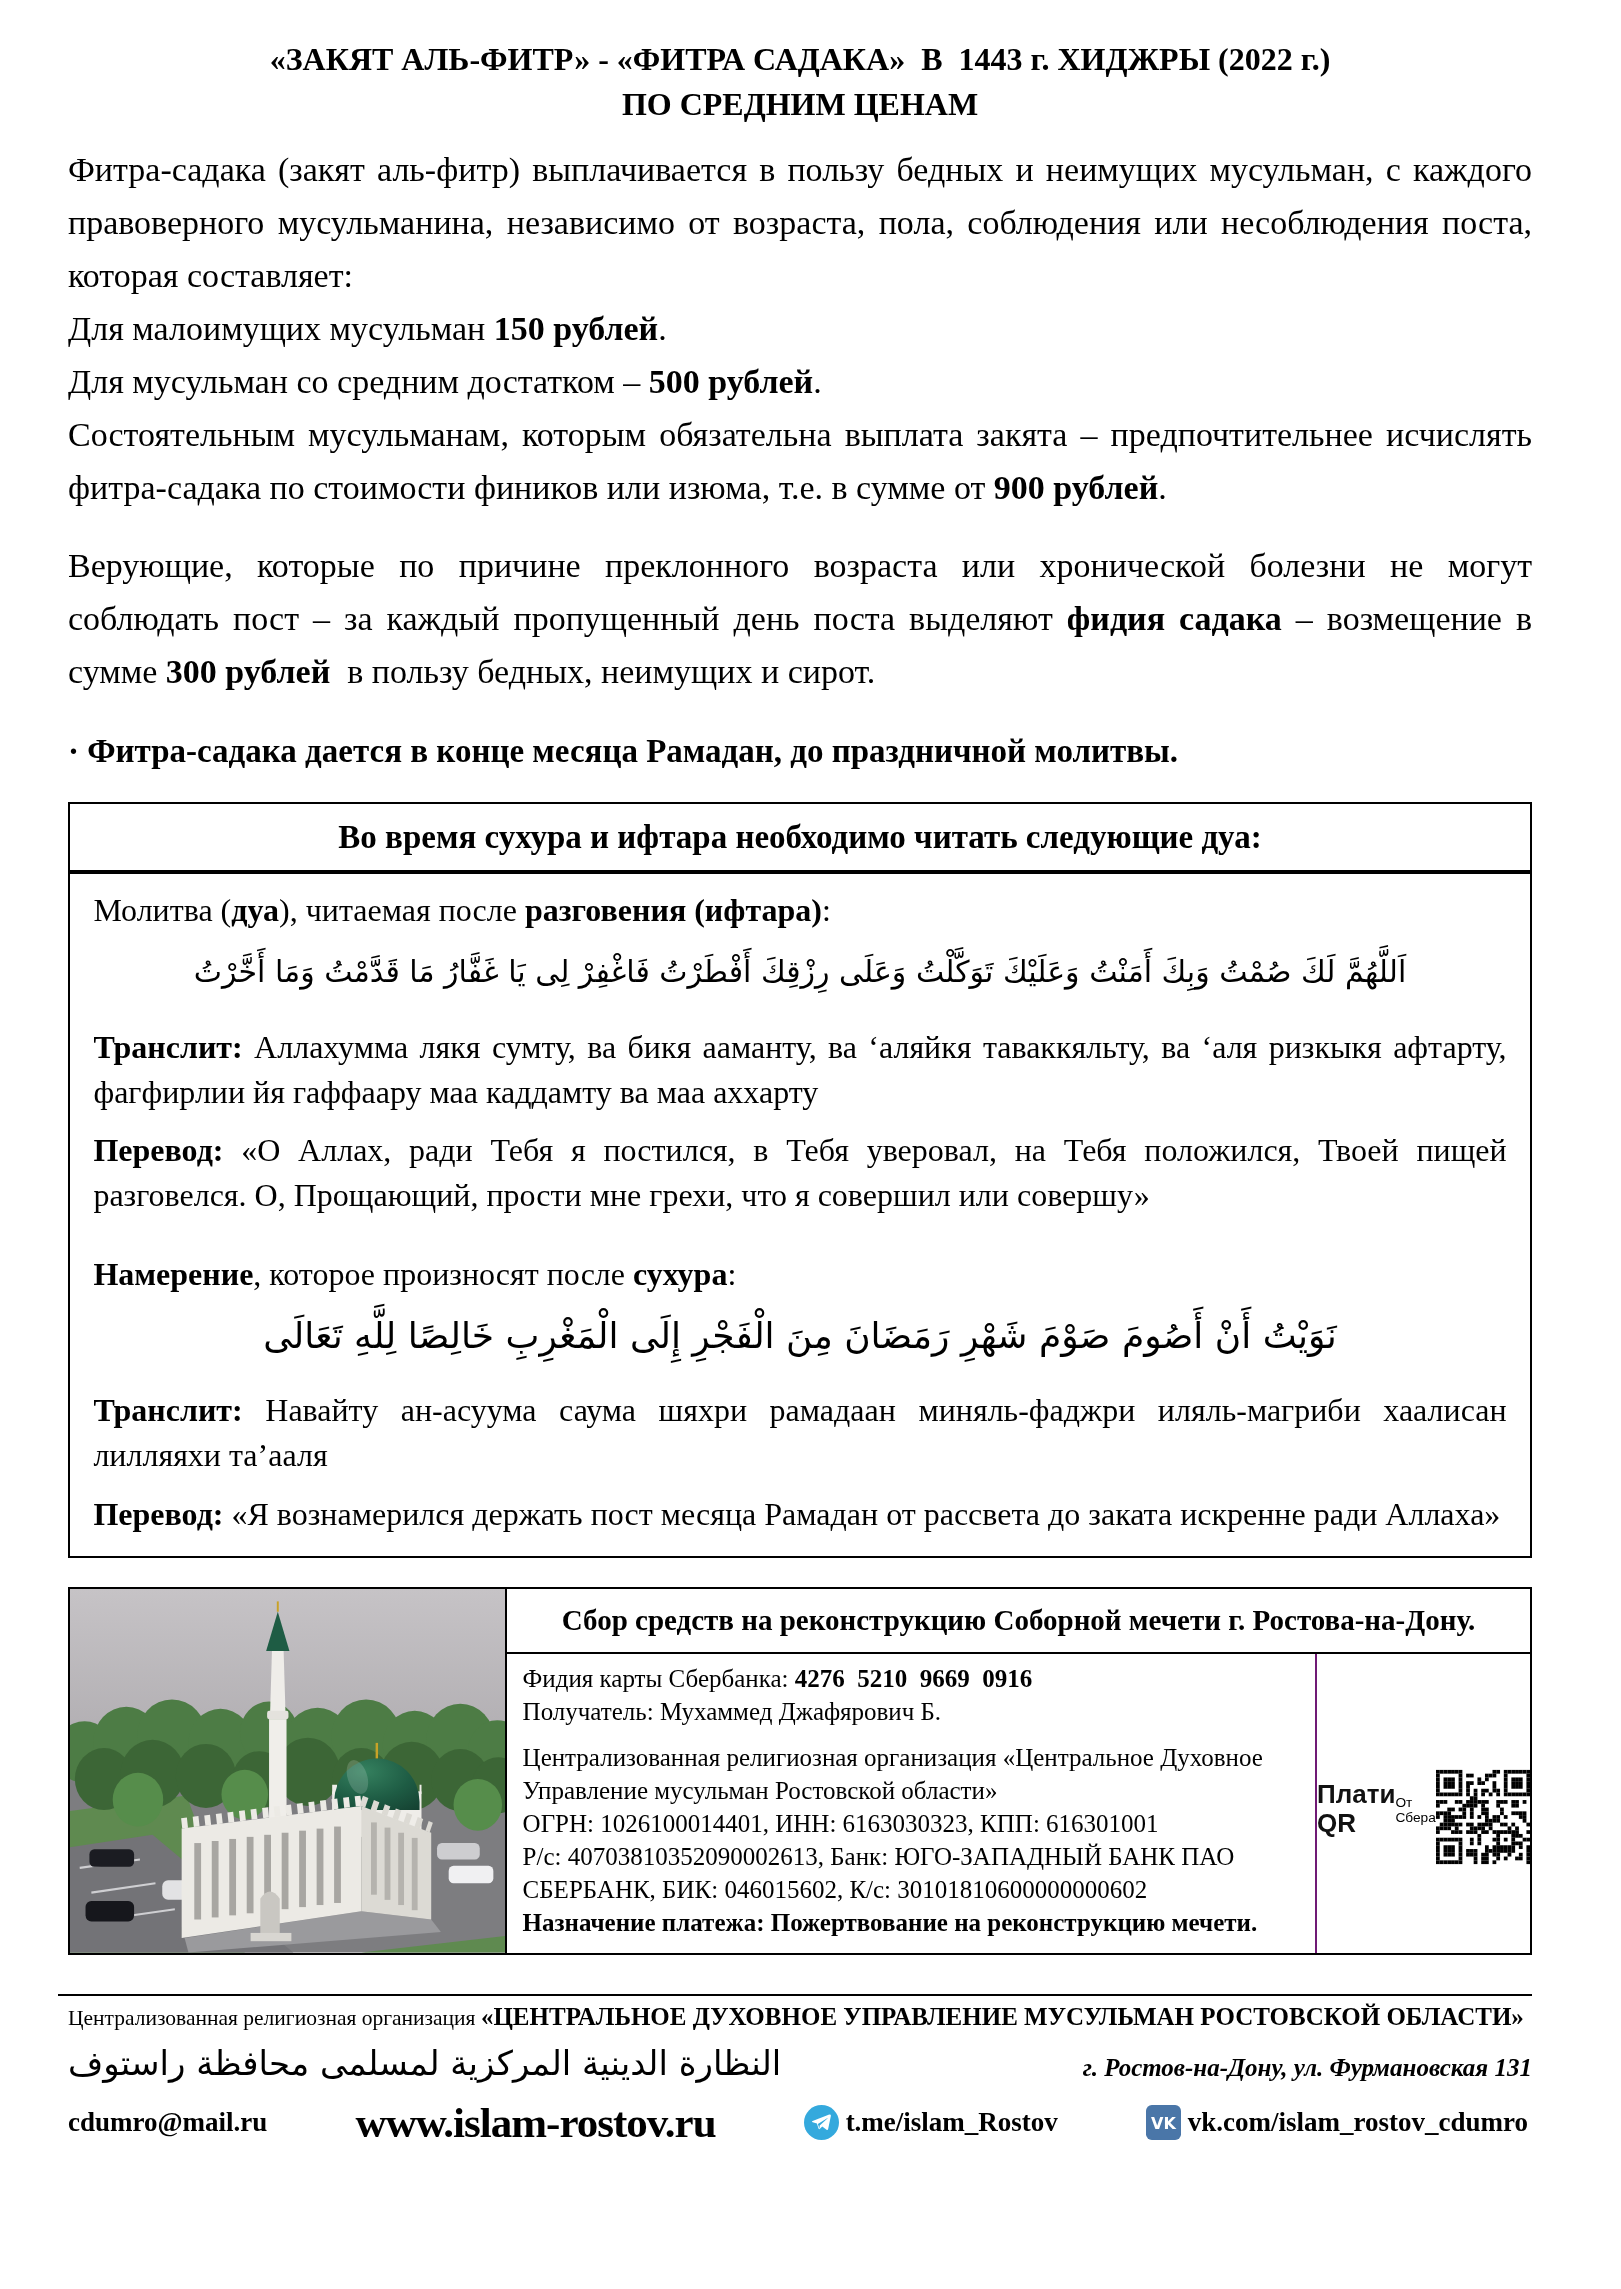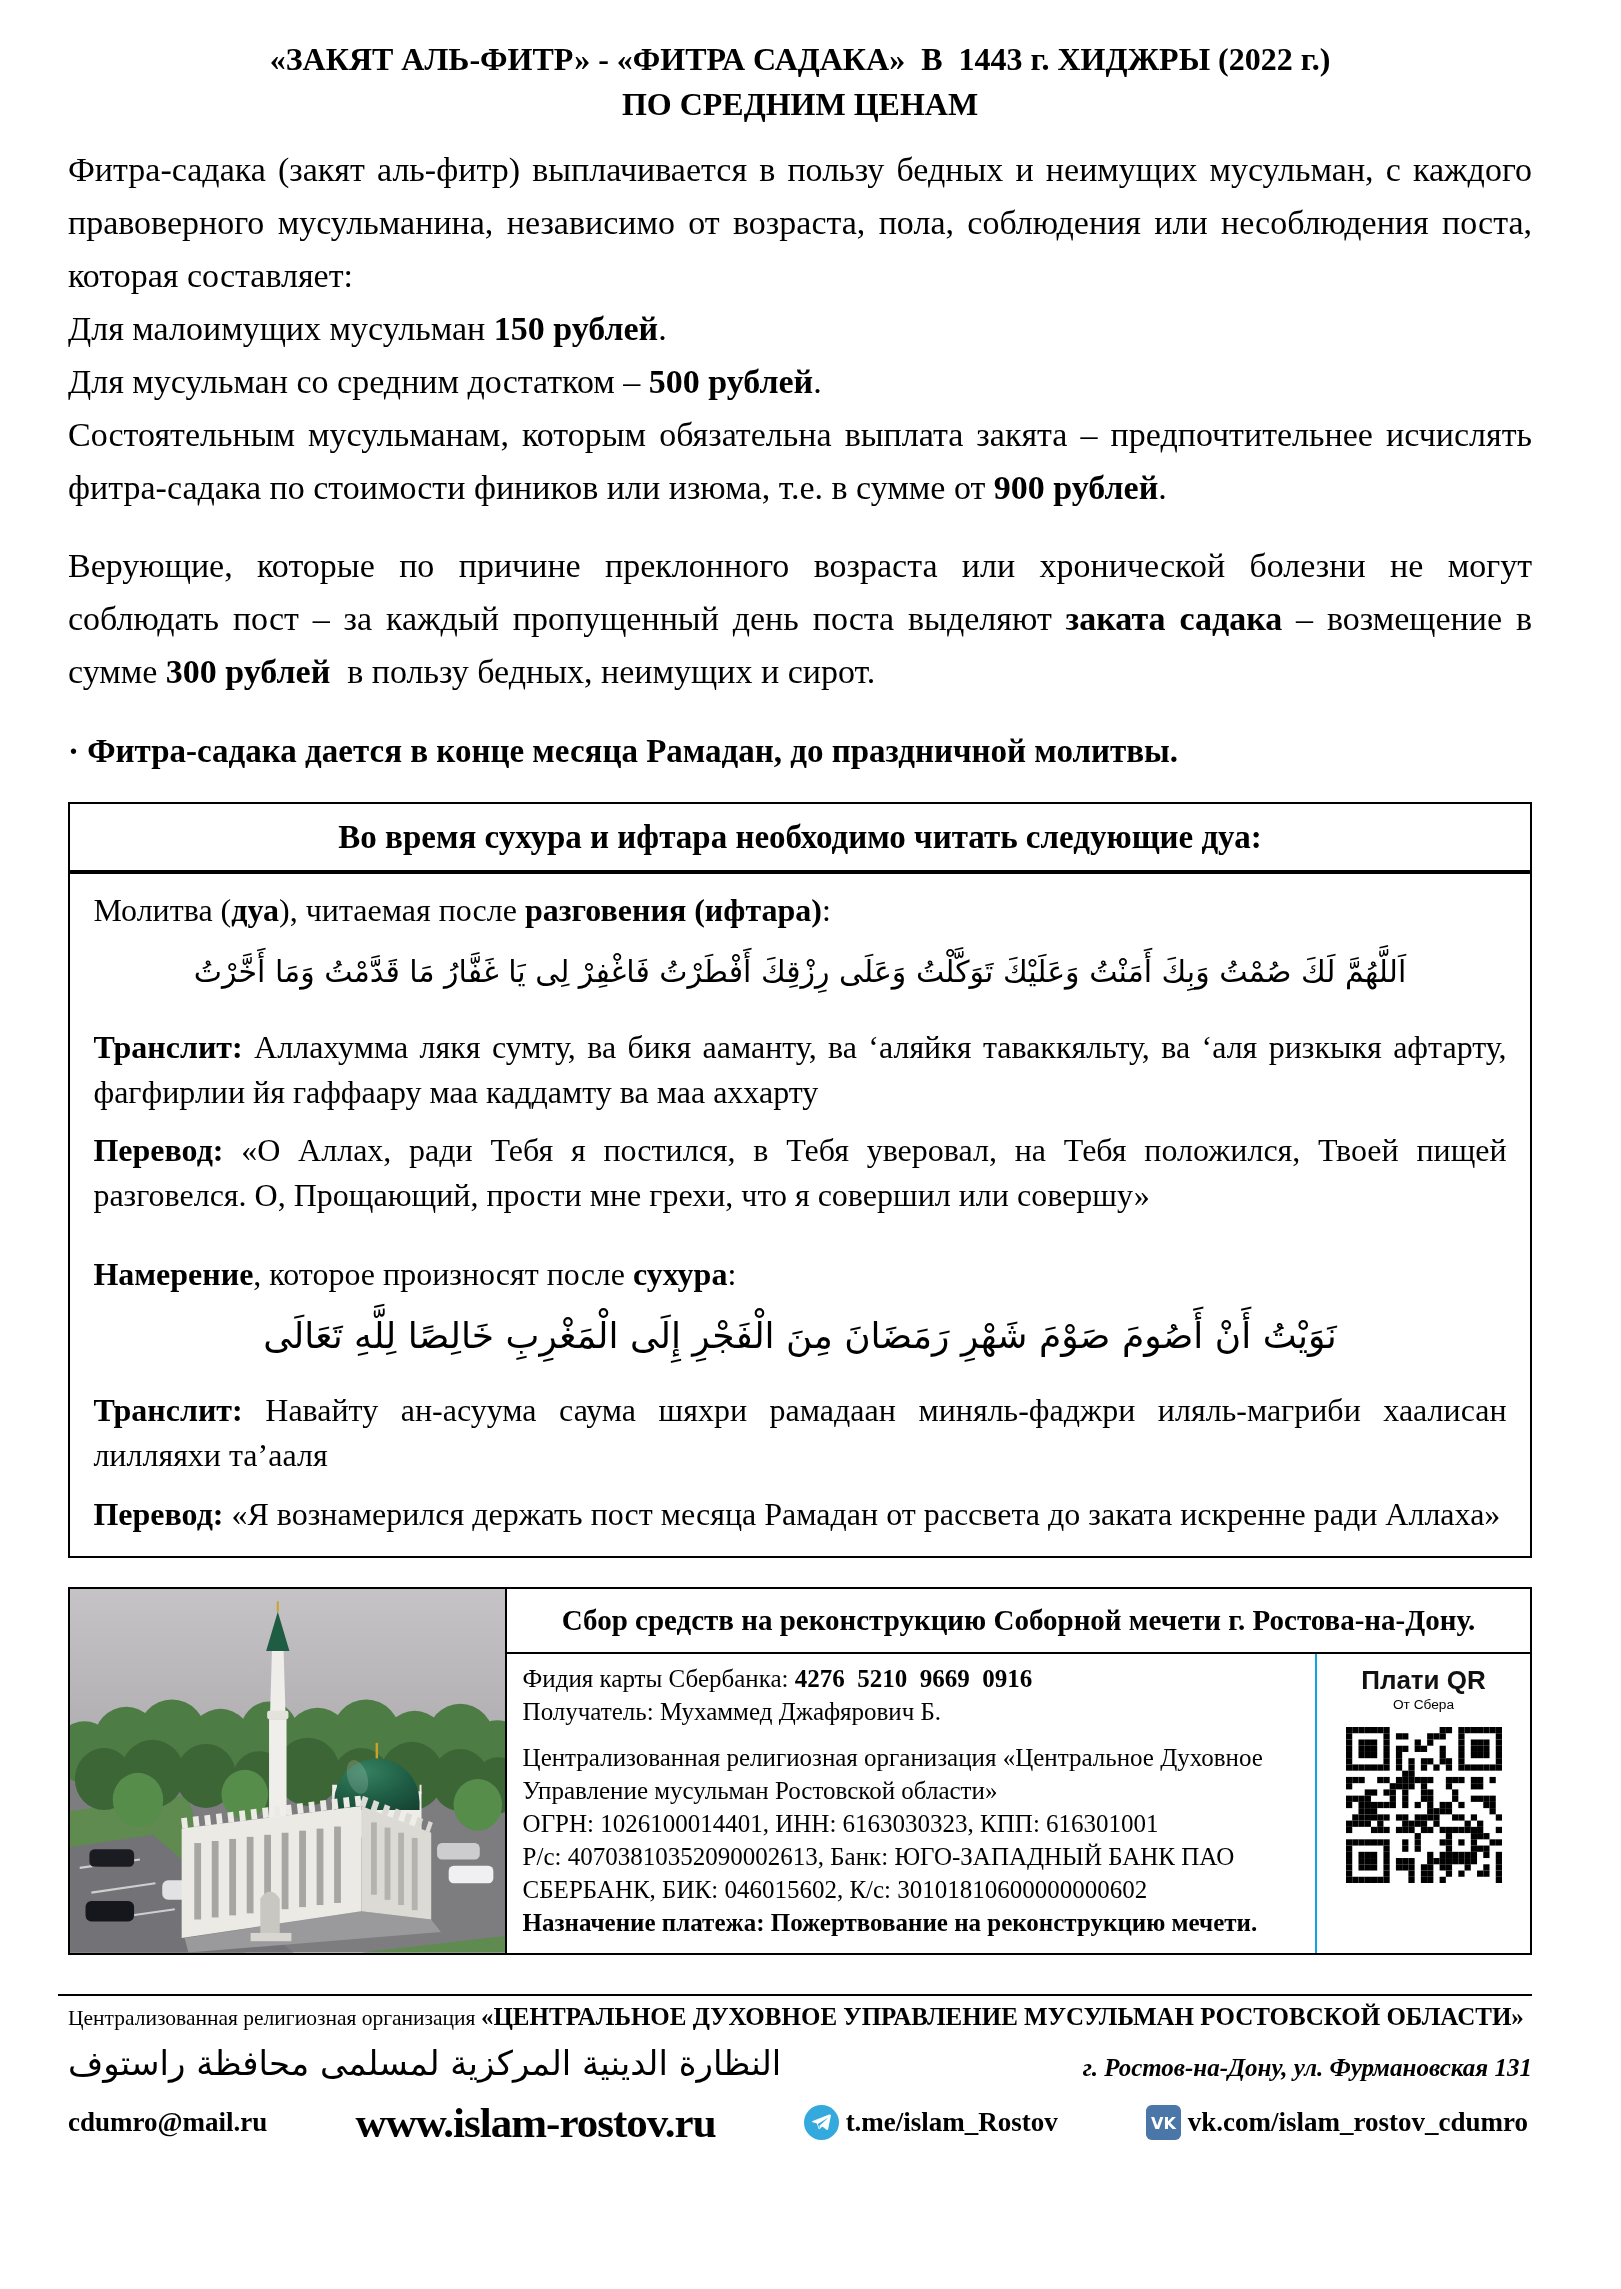--- a/index.html
+++ b/index.html
@@ -41,22 +41,22 @@
   .donation{
     margin-top:29px;border:2px solid #000;
     display:grid;grid-template-columns:437px 1fr 215px;grid-template-rows:auto 1fr;
   }
   .mosque{grid-column:1;grid-row:1/3;border-right:2px solid #000;position:relative;overflow:hidden;}
   .mosque-svg{display:block;width:100%;height:100%;}
   .don-header{grid-column:2/4;grid-row:1;border-bottom:2px solid #000;font-weight:700;font-size:29px;line-height:37px;text-align:center;padding:12.7px 15.6px;}
   .don-info{grid-column:2;grid-row:2;padding:7.8px 15.6px 13.7px 15.6px;font-size:25px;line-height:33px;}
   .don-gap{height:13.7px;}
   .don-qr{
-    grid-column:3;grid-row:2;border-left:2px solid #0ea5e9;
-    display:flex;flex-direction:column;align-items:center;
+    grid-column:3;grid-row:2;border-left:2px solid #701a75;
+    display:flex;flex-direction:row;align-items:center;
     padding-top:11.7px;font-family:"Liberation Sans", sans-serif;
   }
   .qr-title{font-weight:700;font-size:26px;line-height:29px;color:#111;}
   .qr-subtitle{font-size:13.7px;color:#000000;margin-top:2px;}
   .qr{margin-top:15.6px;}
   
   .footer{margin-top:39px;}
   .footer-rule{border-top:2px solid #000;margin-left:-9.8px;}
   .footer-org{font-size:21.5px;line-height:33px;margin-top:3.9px;white-space:nowrap;overflow:hidden;}
   .footer-org b{font-size:25px;}
@@ -79,21 +79,21 @@
   </div>
 
   <p class="body-text">Фитра-садака (закят аль-фитр) выплачивается в пользу бедных и неимущих мусульман, с каждого правоверного мусульманина, независимо от возраста, пола, соблюдения или несоблюдения поста, которая составляет:</p>
 
   <p class="line"><span>Для малоимущих мусульман </span><b>150 рублей</b><span>.</span></p>
 
   <p class="line"><span>Для мусульман со средним достатком – </span><b>500 рублей</b><span>.</span></p>
 
   <p class="body-text"><span>Состоятельным мусульманам, которым обязательна выплата закята – предпочтительнее исчислять фитра-садака по стоимости фиников или изюма, т.е. в сумме от </span><b>900 рублей</b><span>.</span></p>
 
-  <p class="body-text para-gap"><span>Верующие, которые по причине преклонного возраста или хронической болезни не могут соблюдать пост – за каждый пропущенный день поста выделяют </span><b>заката садака</b><span> – возмещение в сумме </span><b>300 рублей</b><span>&nbsp; в пользу бедных, неимущих и сирот.</span></p>
+  <p class="body-text para-gap"><span>Верующие, которые по причине преклонного возраста или хронической болезни не могут соблюдать пост – за каждый пропущенный день поста выделяют </span><b>фидия садака</b><span> – возмещение в сумме </span><b>300 рублей</b><span>&nbsp; в пользу бедных, неимущих и сирот.</span></p>
 
   <div class="bullets">
     <p class="bullet-line">· Фитра-садака дается в конце месяца Рамадан, до праздничной молитвы.</p>
   </div>
 
   <div class="dua-table">
     <div class="dua-header">Во время сухура и ифтара необходимо читать следующие дуа:</div>
 
     <div class="dua-cell second">
       <p class="dua-intro"><span>Молитва (</span><b>дуа</b><span>), читаемая после </span><b>разговения (ифтара)</b><span>:</span></p>

